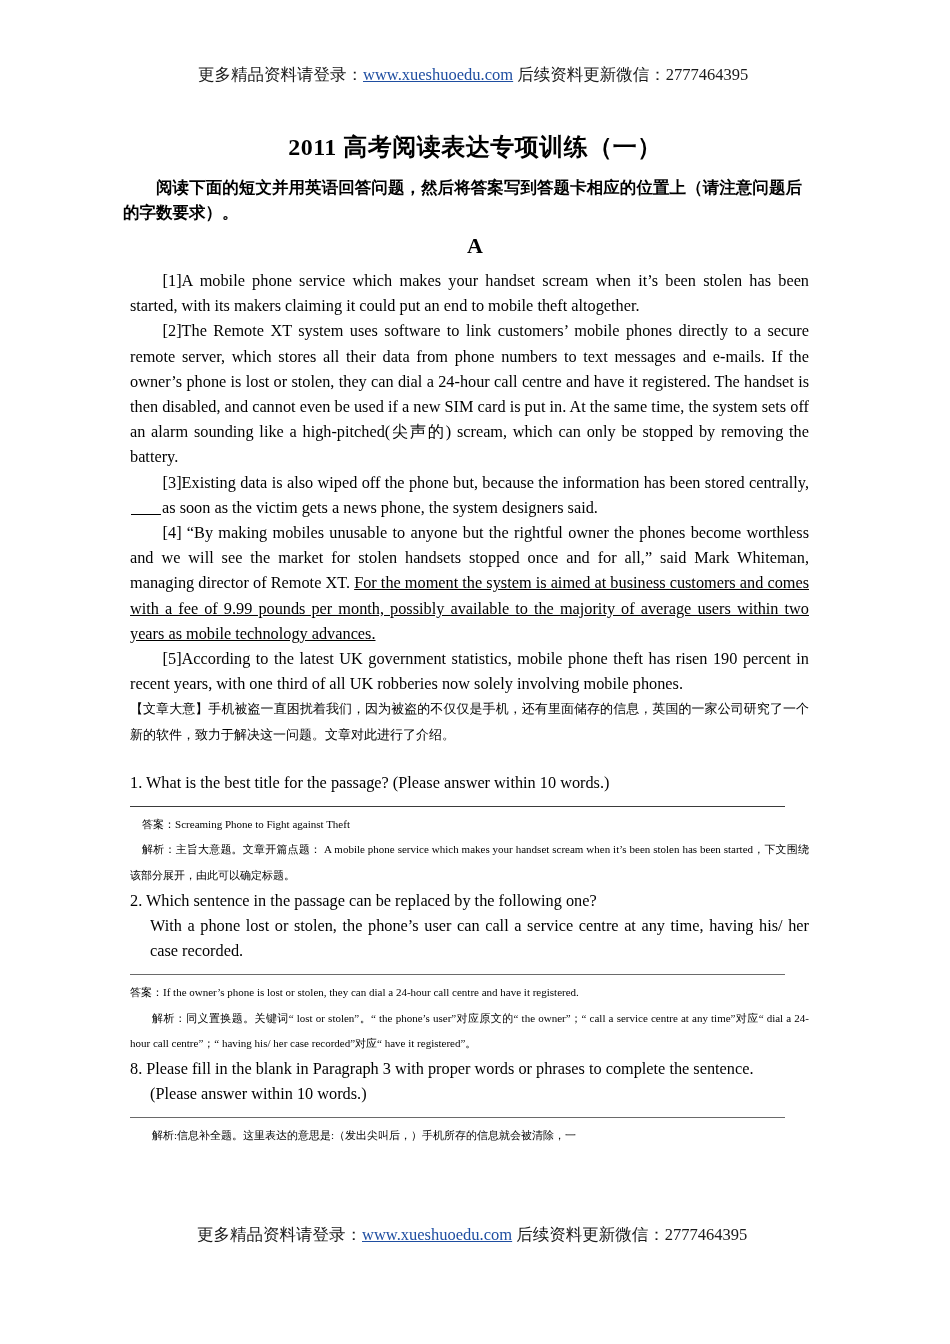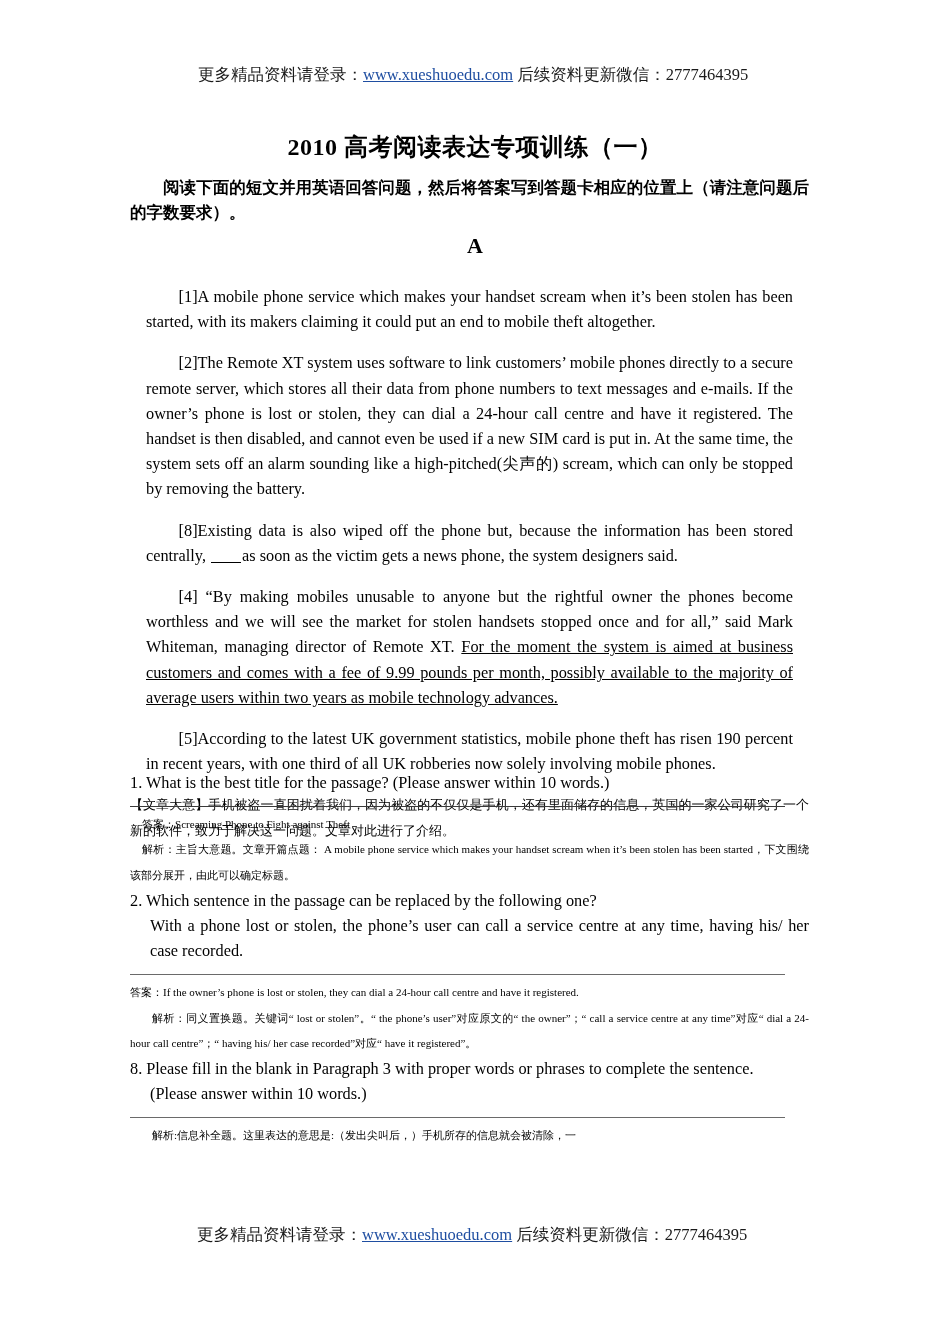--- a/index.html
+++ b/index.html
@@ -54,21 +54,21 @@
     width: 950px;
     text-align: center;
     font-size: 24px;
     font-weight: bold;
     letter-spacing: 0.5px;
   }
 
   
   .instruction {
     position: absolute;
-    left: 130px;
+    left: 123px;
     top: 175px;
     width: 679px;
     font-size: 16.5px;
     font-weight: bold;
     line-height: 1.52;
     text-align: justify;
     text-indent: 2em;
   }
 
   
@@ -83,21 +83,21 @@
   }
 
   
   .body-block {
     position: absolute;
     left: 130px;
     top: 268px;
     width: 679px;
   }
   p.para {
-    margin: 16px;
+    margin: 0;
     font-size: 16.3px;
     line-height: 25.2px;
     text-align: justify;
     text-justify: inter-word;
     text-indent: 2em;
   }
   p.zh {
     margin: 0;
     font-size: 13px;
     line-height: 25.2px;
@@ -162,30 +162,30 @@
 </style>
 </head>
 <body>
 
 <div class="page">
 
   <div class="watermark top">
     <span>更多精品资料请登录：</span><span class="wm-link">www.xueshuoedu.com</span> <span>后续资料更新微信：2777464395</span>
   </div>
 
-  <div class="doc-title">2010 高考阅读表达专项训练（一）</div>
+  <div class="doc-title">2011 高考阅读表达专项训练（一）</div>
 
   <div class="instruction">阅读下面的短文并用英语回答问题，然后将答案写到答题卡相应的位置上（请注意问题后的字数要求）。</div>
 
   <div class="section-letter">A</div>
 
   <div class="body-block">
     <p class="para">[1]A mobile phone service which makes your handset scream when it’s been stolen has been started, with its makers claiming it could put an end to mobile theft altogether.</p>
     <p class="para">[2]The Remote XT system uses software to link customers’ mobile phones directly to a secure remote server, which stores all their data from phone numbers to text messages and e-mails. If the owner’s phone is lost or stolen, they can dial a 24-hour call centre and have it registered. The handset is then disabled, and cannot even be used if a new SIM card is put in. At the same time, the system sets off an alarm sounding like a high-pitched(尖声的) scream, which can only be stopped by removing the battery.</p>
-    <p class="para"><span>[8]Existing data is also wiped off the phone but, because the information has been stored centrally, </span><span class="blank-line"></span><span>as soon as the victim gets a news phone, the system designers said.</span></p>
+    <p class="para"><span>[3]Existing data is also wiped off the phone but, because the information has been stored centrally, </span><span class="blank-line"></span><span>as soon as the victim gets a news phone, the system designers said.</span></p>
     <p class="para"><span>[4] “By making mobiles unusable to anyone but the rightful owner the phones become worthless and we will see the market for stolen handsets stopped once and for all,” said Mark Whiteman, managing director of Remote XT. </span><span class="u">For the moment the system is aimed at business customers and comes with a fee of 9.99 pounds per month, possibly available to the majority of average users within two years as mobile technology advances.</span></p>
     <p class="para">[5]According to the latest UK government statistics, mobile phone theft has risen 190 percent in recent years, with one third of all UK robberies now solely involving mobile phones.</p>
     <p class="zh">【文章大意】手机被盗一直困扰着我们，因为被盗的不仅仅是手机，还有里面储存的信息，英国的一家公司研究了一个新的软件，致力于解决这一问题。文章对此进行了介绍。</p>
   </div>
 
   <div class="qa-block">
 
     <p class="question">1. What is the best title for the passage? (Please answer within 10 words.)</p>
     <hr class="rule">
     <p class="answer ind2"><span>答案：</span><span>Screaming Phone to Fight against Theft</span></p>

